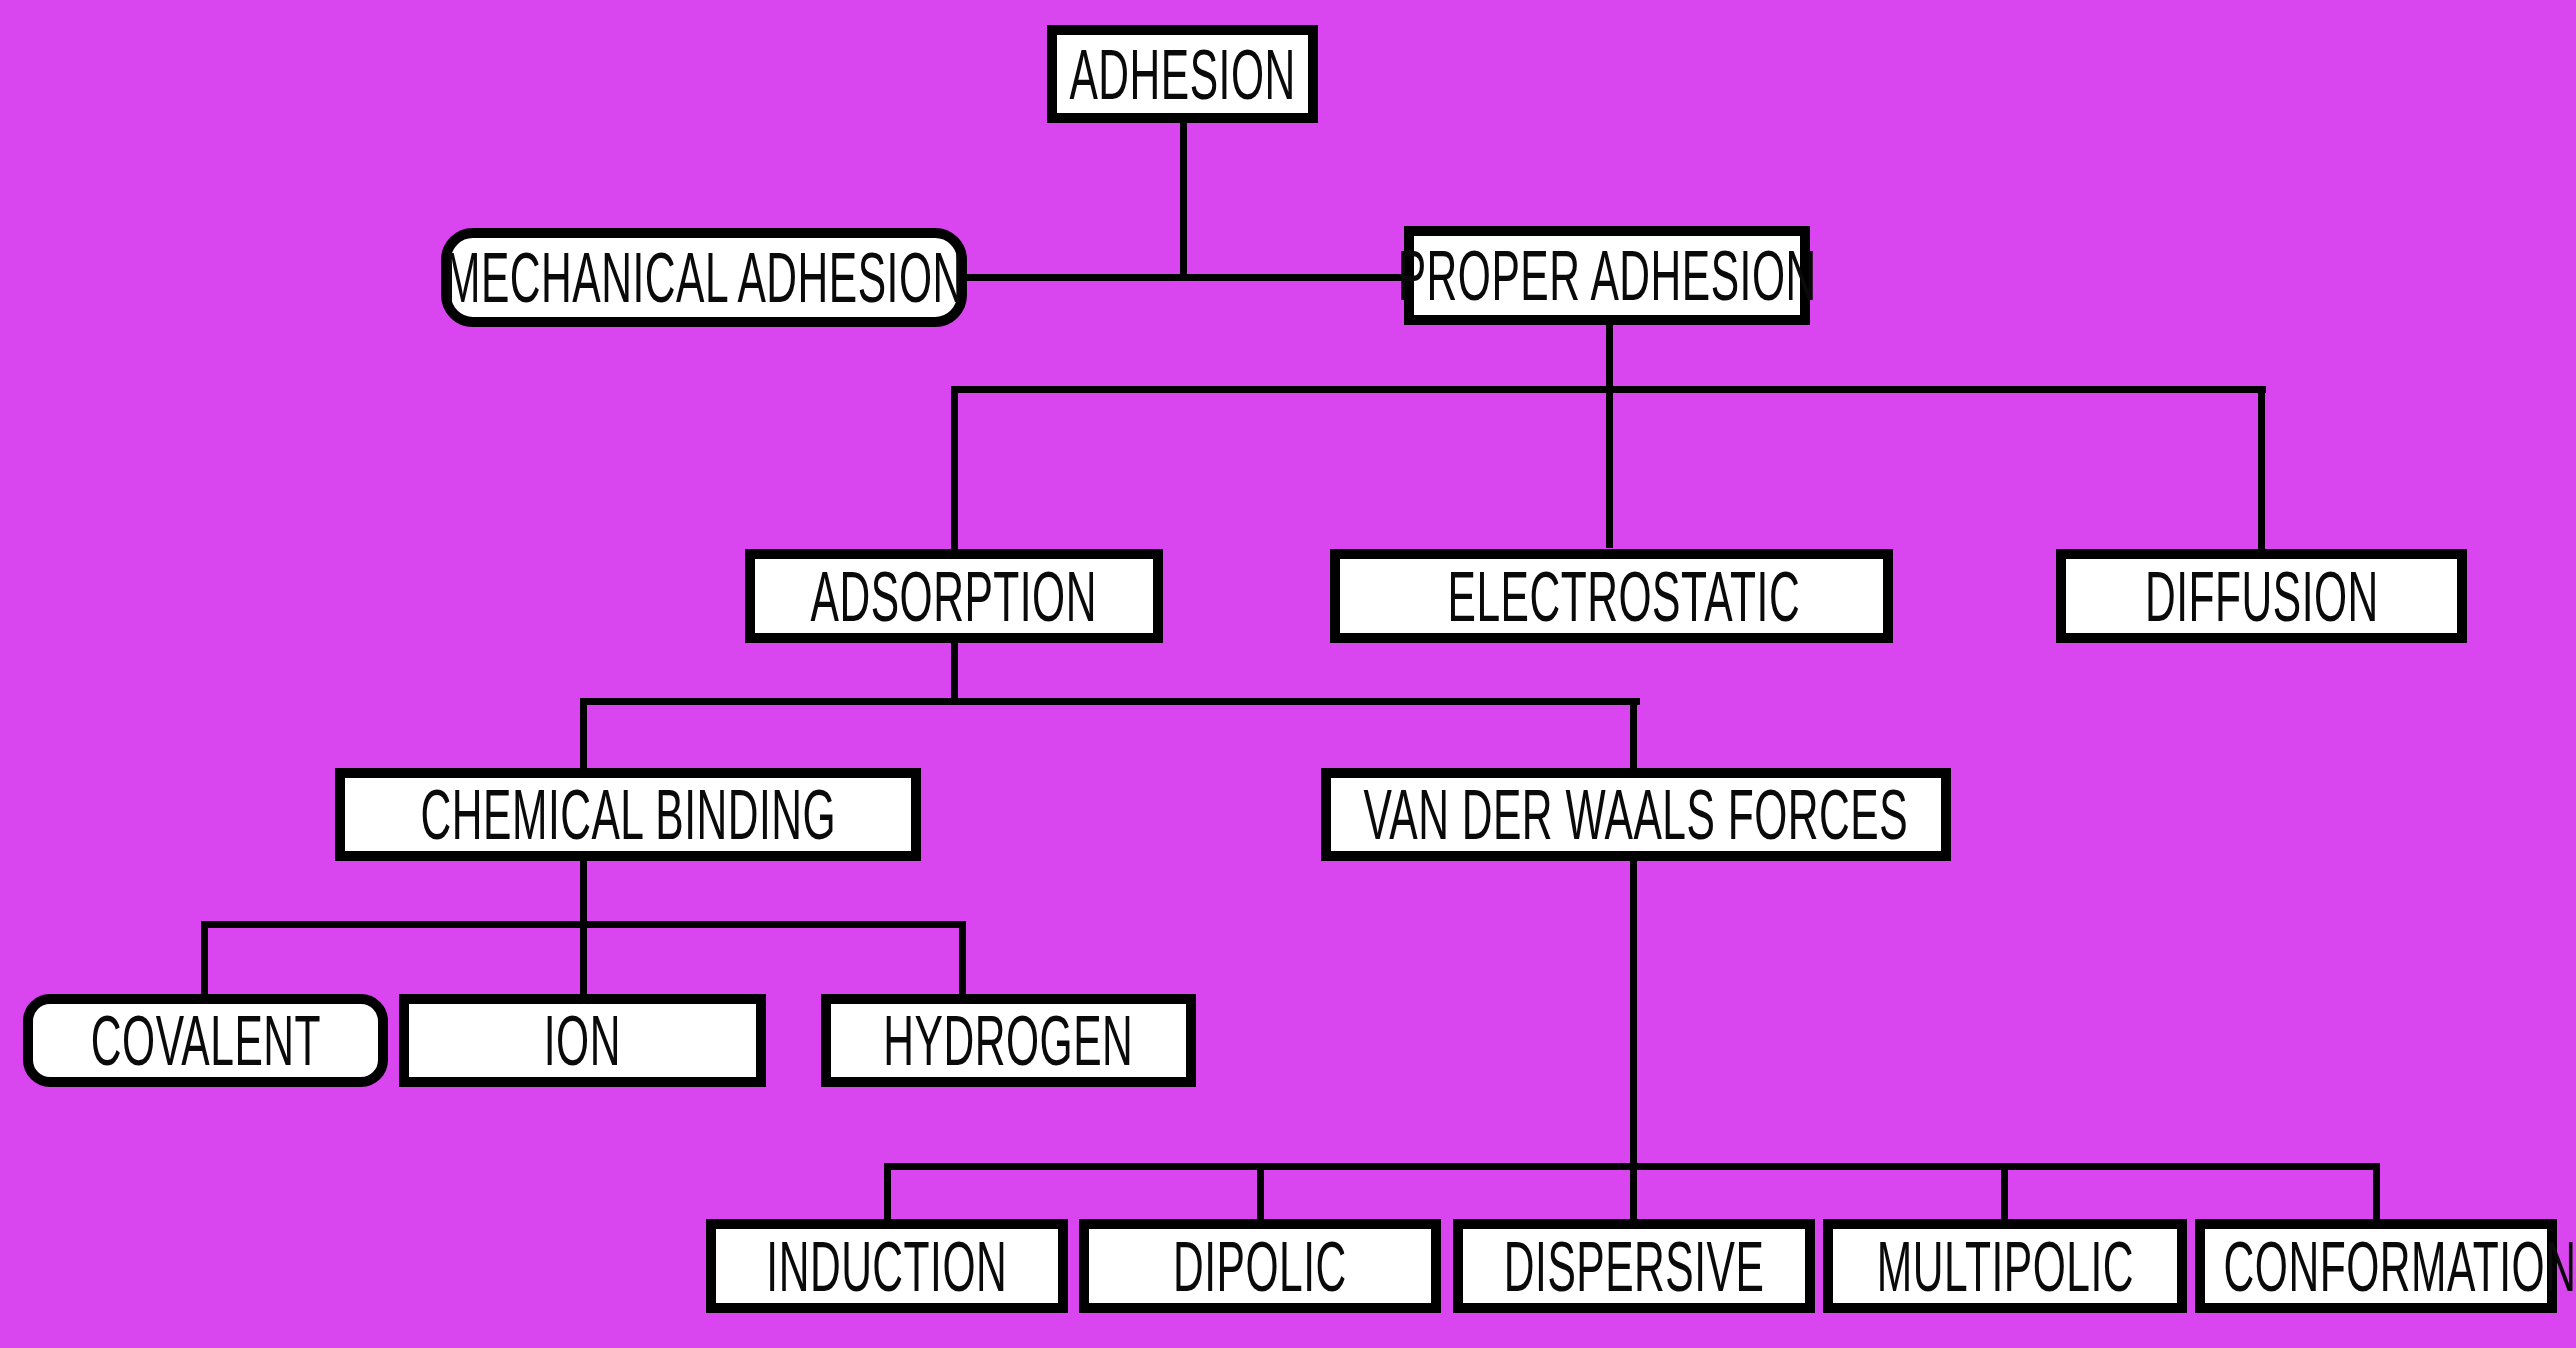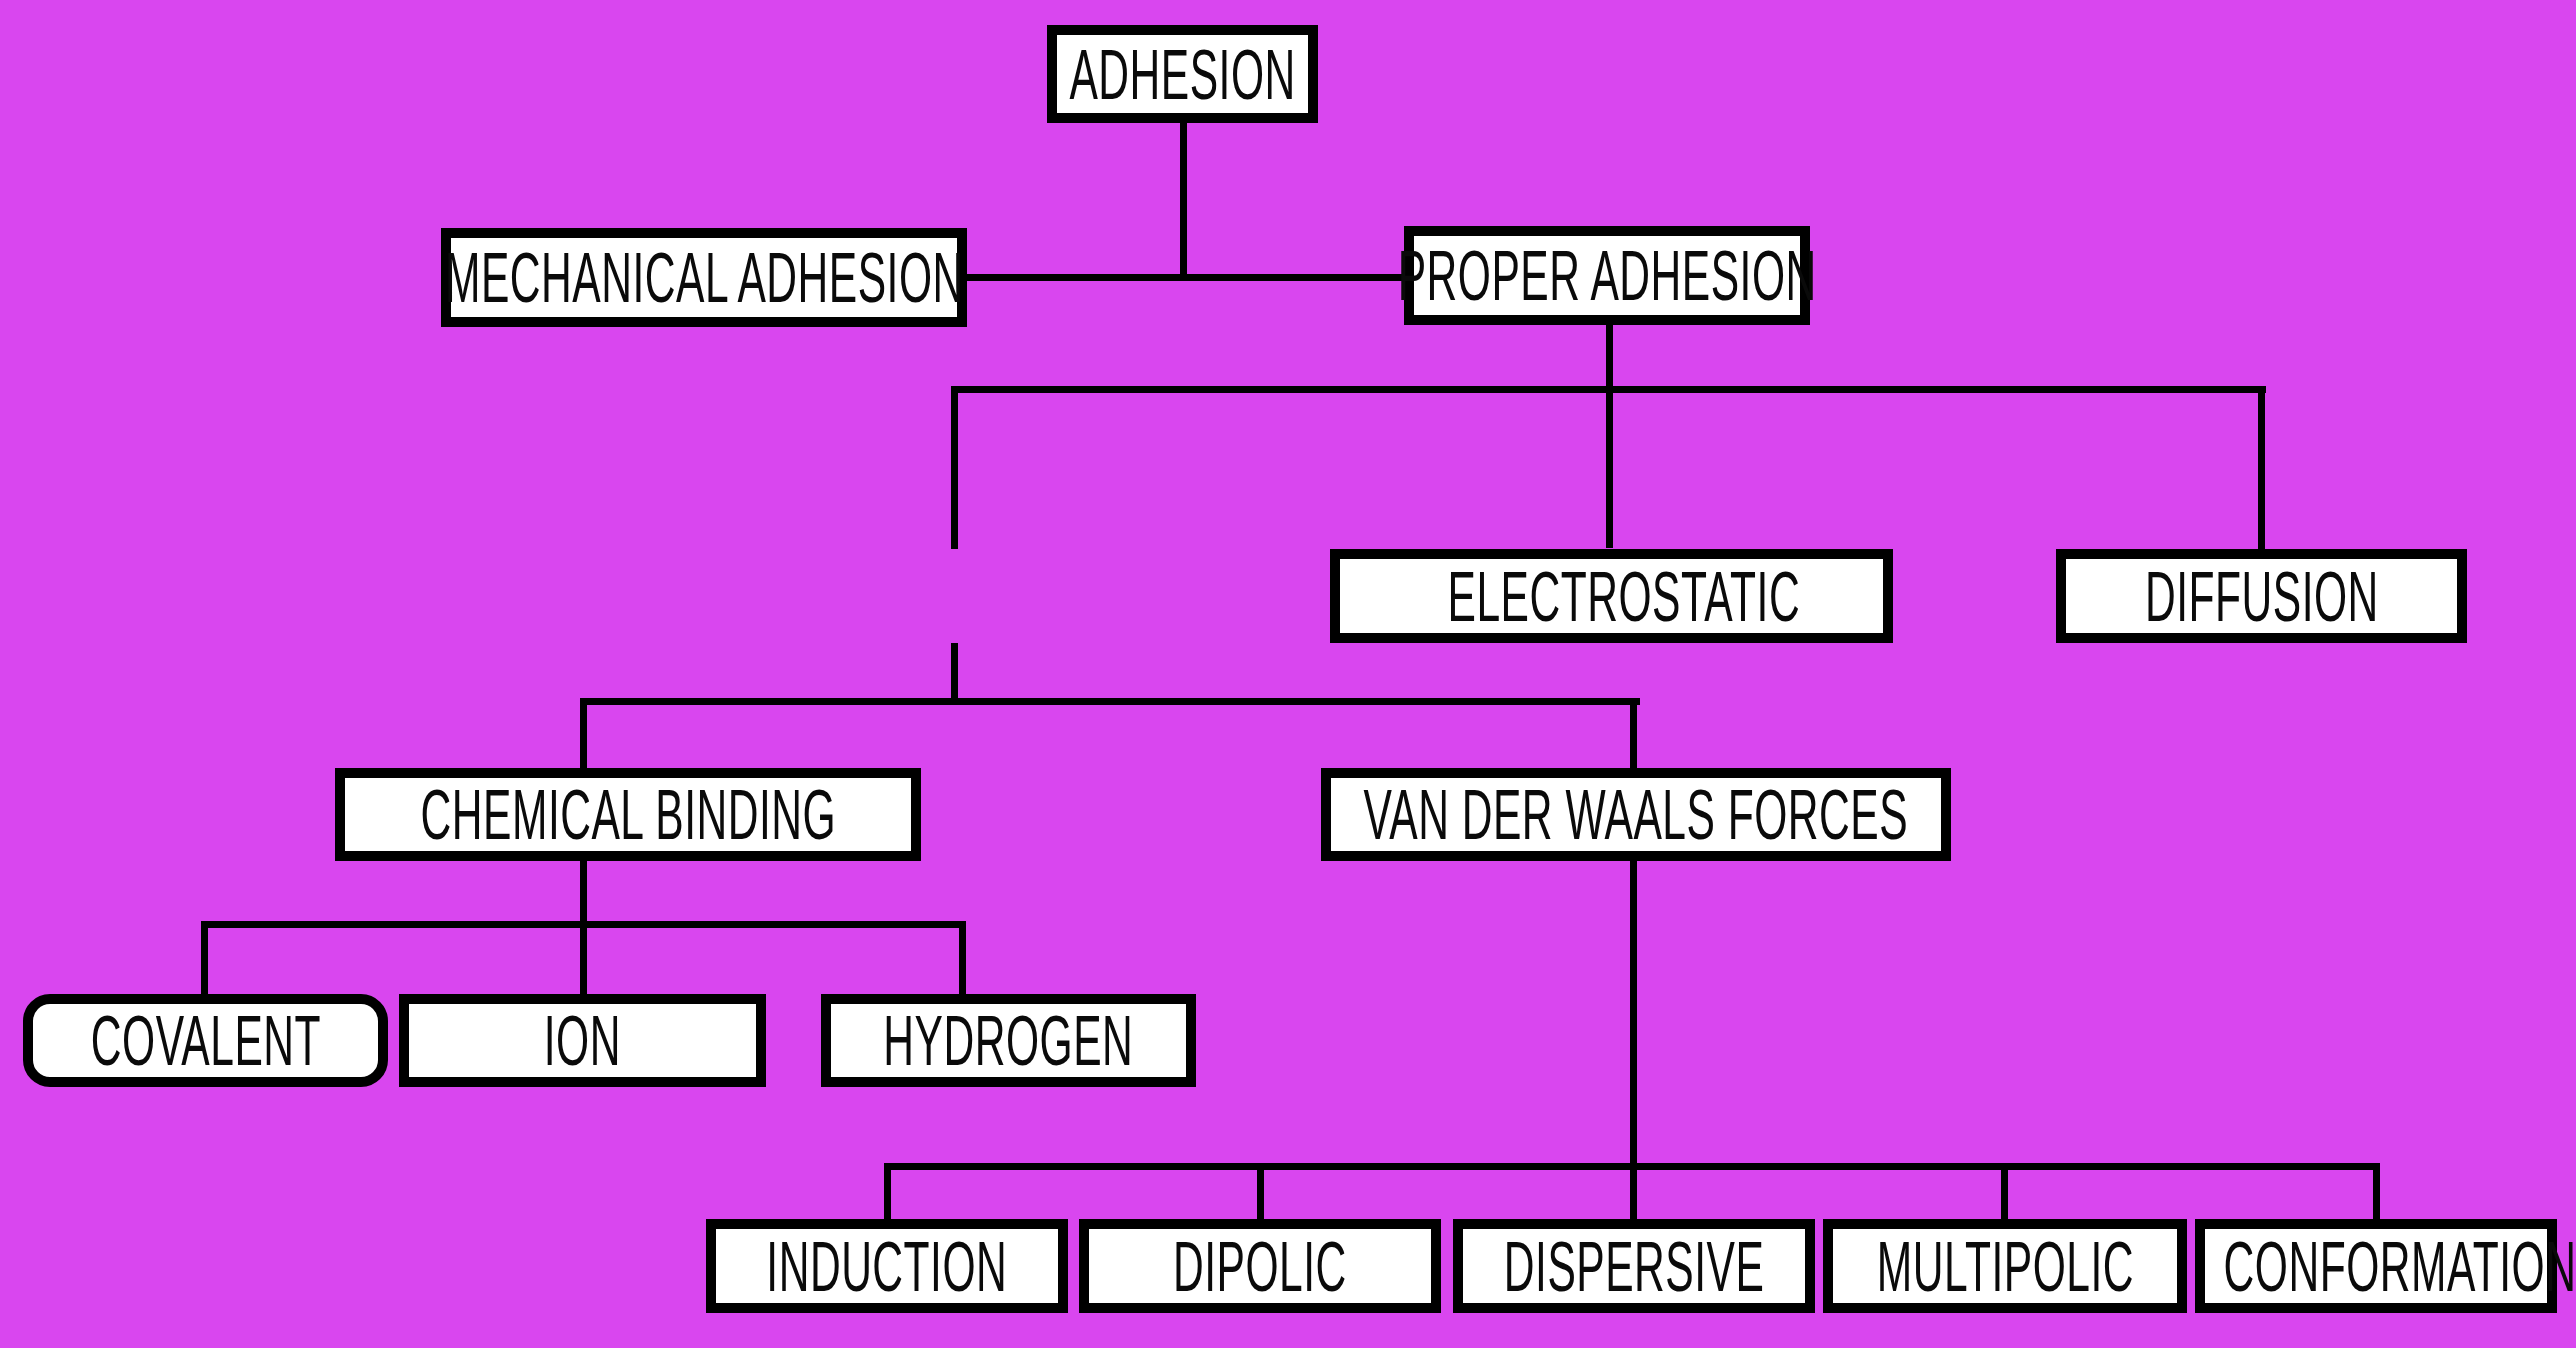--- a/index.html
+++ b/index.html
@@ -27,21 +27,21 @@
     color: #0a0a0a;
     white-space: nowrap;
     transform: scaleX(0.6);
     transform-origin: center center;
     letter-spacing: 0.8px;
   }
   .ln { position: absolute; background: #000000; z-index: 1; }
 
   
   #b-adhesion      { left: 1047px; top: 25px;   width: 271px; height: 98px; }
-  #b-mechanical    { left: 441px;  top: 228px;  width: 526px; height: 99px; }
+  #b-mechanical    { left: 441px;  top: 228px;  width: 526px; height: 99px; border-radius: 32px; }
   #b-proper        { left: 1404px; top: 226px;  width: 406px; height: 99px; }
   #b-adsorption    { left: 745px;  top: 549px;  width: 418px; height: 94px; }
   #b-electrostatic { left: 1330px; top: 549px;  width: 563px; height: 94px; padding-left: 25px; }
   #b-diffusion     { left: 2056px; top: 549px;  width: 411px; height: 94px; }
   #b-chembind      { left: 291px;  top: 768px;  width: 586px; height: 93px; margin-left: 44px; }
   #b-vdw           { left: 1321px; top: 768px;  width: 630px; height: 93px; }
   #b-covalent      { left: 23px;   top: 994px; width: 365px; height: 93px; border-radius: 27px; }
   #b-ion           { left: 399px;  top: 994px; width: 367px; height: 93px; justify-content: center; }
   #b-hydrogen      { left: 775px;  top: 994px; width: 375px; height: 93px; margin-left: 46px; }
   #b-induction     { left: 706px;  top: 1219px; width: 362px; height: 94px; }
@@ -100,20 +100,23 @@
 
   <div class="node" id="b-adhesion">
     <span class="lbl">ADHESION</span>
   </div>
   <div class="node" id="b-mechanical">
     <span class="lbl">MECHANICAL ADHESION</span>
   </div>
   <div class="node" id="b-proper">
     <span class="lbl">PROPER ADHESION</span>
   </div>
+  <div class="node" id="b-adsorption">
+    <span class="lbl">ADSORPTION</span>
+  </div>
   <div class="node" id="b-electrostatic">
     <span class="lbl">ELECTROSTATIC</span>
   </div>
   <div class="node" id="b-diffusion">
     <span class="lbl">DIFFUSION</span>
   </div>
   <div class="node" id="b-chembind">
     <span class="lbl">CHEMICAL BINDING</span>
   </div>
   <div class="node" id="b-vdw">

